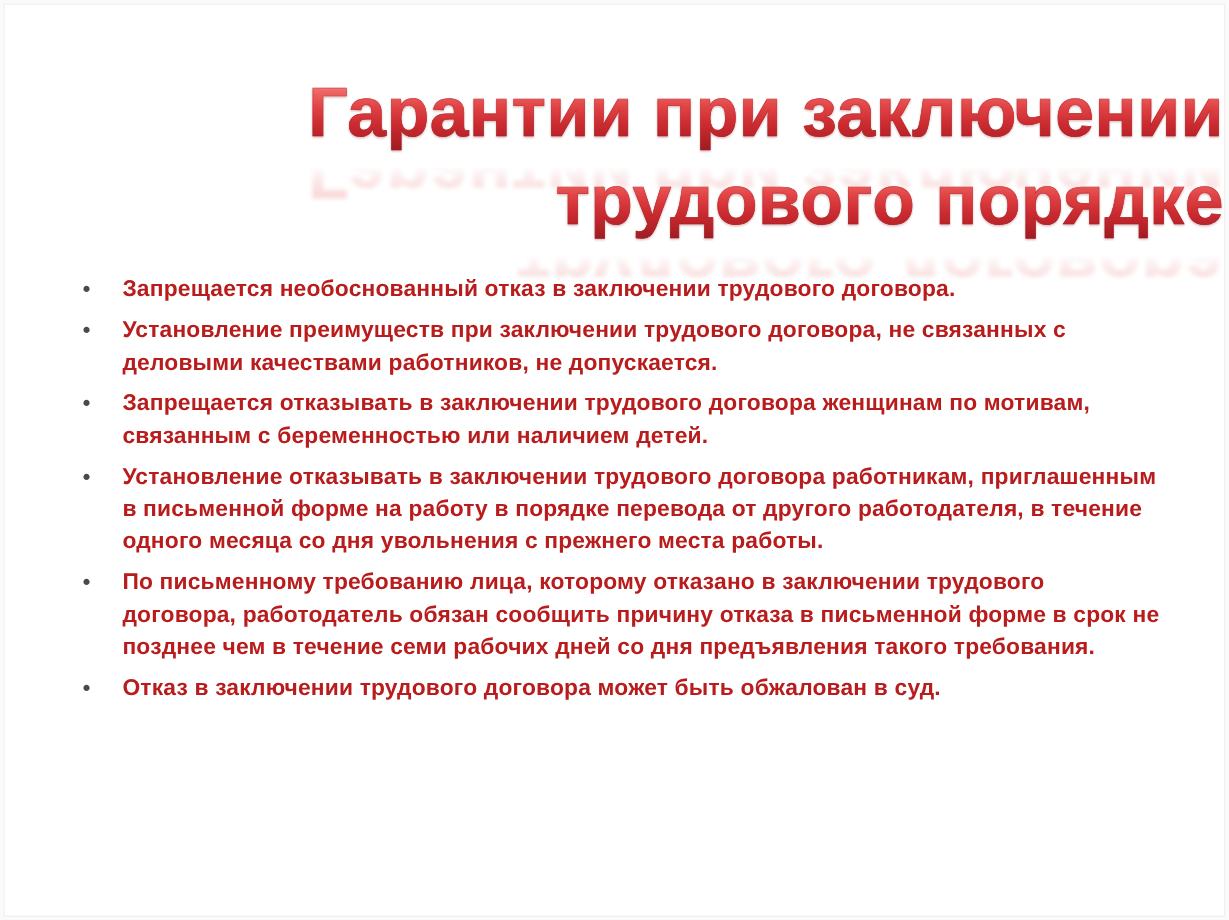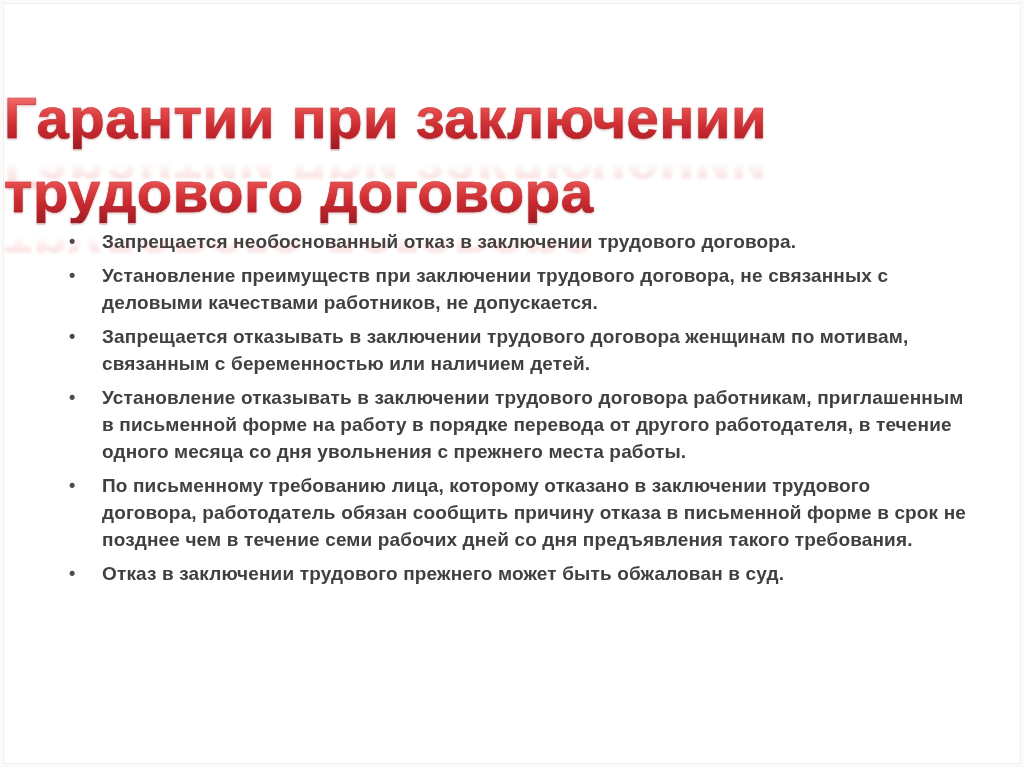--- a/index.html
+++ b/index.html
@@ -21,22 +21,21 @@
   .title-wrap {
     position: absolute;
     top: 0; left: 0; right: 0;
     height: 230px;
     text-align: center;
     pointer-events: none;
   }
   .title-line {
     position: absolute;
     left: 0; right: 0;
-    text-align: left;
-    margin-top: 24px;
+    text-align: right;
   }
   .title-line.g1 { top: 60px; z-index: 1; }
   .title-line.g2 { top: 134px; z-index: 2; }
   .t-main, .t-refl {
     display: block;
     font-weight: 700;
     font-size: 58px;
     line-height: 1.05;
     letter-spacing: 0.5px;
     background: linear-gradient(180deg,
@@ -80,35 +79,35 @@
     line-height: 27px;
     color: #4a4a4e;
     font-weight: 700;
   }
   .txt {
     flex: 1;
     font-size: 19px;
     font-weight: 600;
     line-height: 27px;
     letter-spacing: 0.15px;
-    color: #404040;
+    color: #b91c1c;
   }
 </style>
 </head>
 <body>
 
 <div class="slide">
 
   <header class="title-wrap">
     <div class="title-line g1">
       <span class="t-main">Гарантии при заключении</span>
       <span class="t-refl" aria-hidden="true">Гарантии при заключении</span>
     </div>
     <div class="title-line g2">
-      <span class="t-main">трудового договора</span>
+      <span class="t-main">трудового порядке</span>
       <span class="t-refl" aria-hidden="true">трудового договора</span>
     </div>
   </header>
 
   <ul class="bullets">
     <li>
       <span class="dot">•</span>
       <span class="txt">Запрещается необоснованный отказ в заключении трудового договора.</span>
     </li>
     <li>
@@ -122,17 +121,17 @@
     <li>
       <span class="dot">•</span>
       <span class="txt">Установление отказывать в заключении трудового договора работникам, приглашенным в письменной форме на работу в порядке перевода от другого работодателя, в течение одного месяца со дня увольнения с прежнего места работы.</span>
     </li>
     <li>
       <span class="dot">•</span>
       <span class="txt">По письменному требованию лица, которому отказано в заключении трудового договора, работодатель обязан сообщить причину отказа в письменной форме в срок не позднее чем в течение семи рабочих дней со дня предъявления такого требования.</span>
     </li>
     <li>
       <span class="dot">•</span>
-      <span class="txt">Отказ в заключении трудового прежнего может быть обжалован в суд.</span>
+      <span class="txt">Отказ в заключении трудового договора может быть обжалован в суд.</span>
     </li>
   </ul>
 
 </div>
 
 </body></html>

